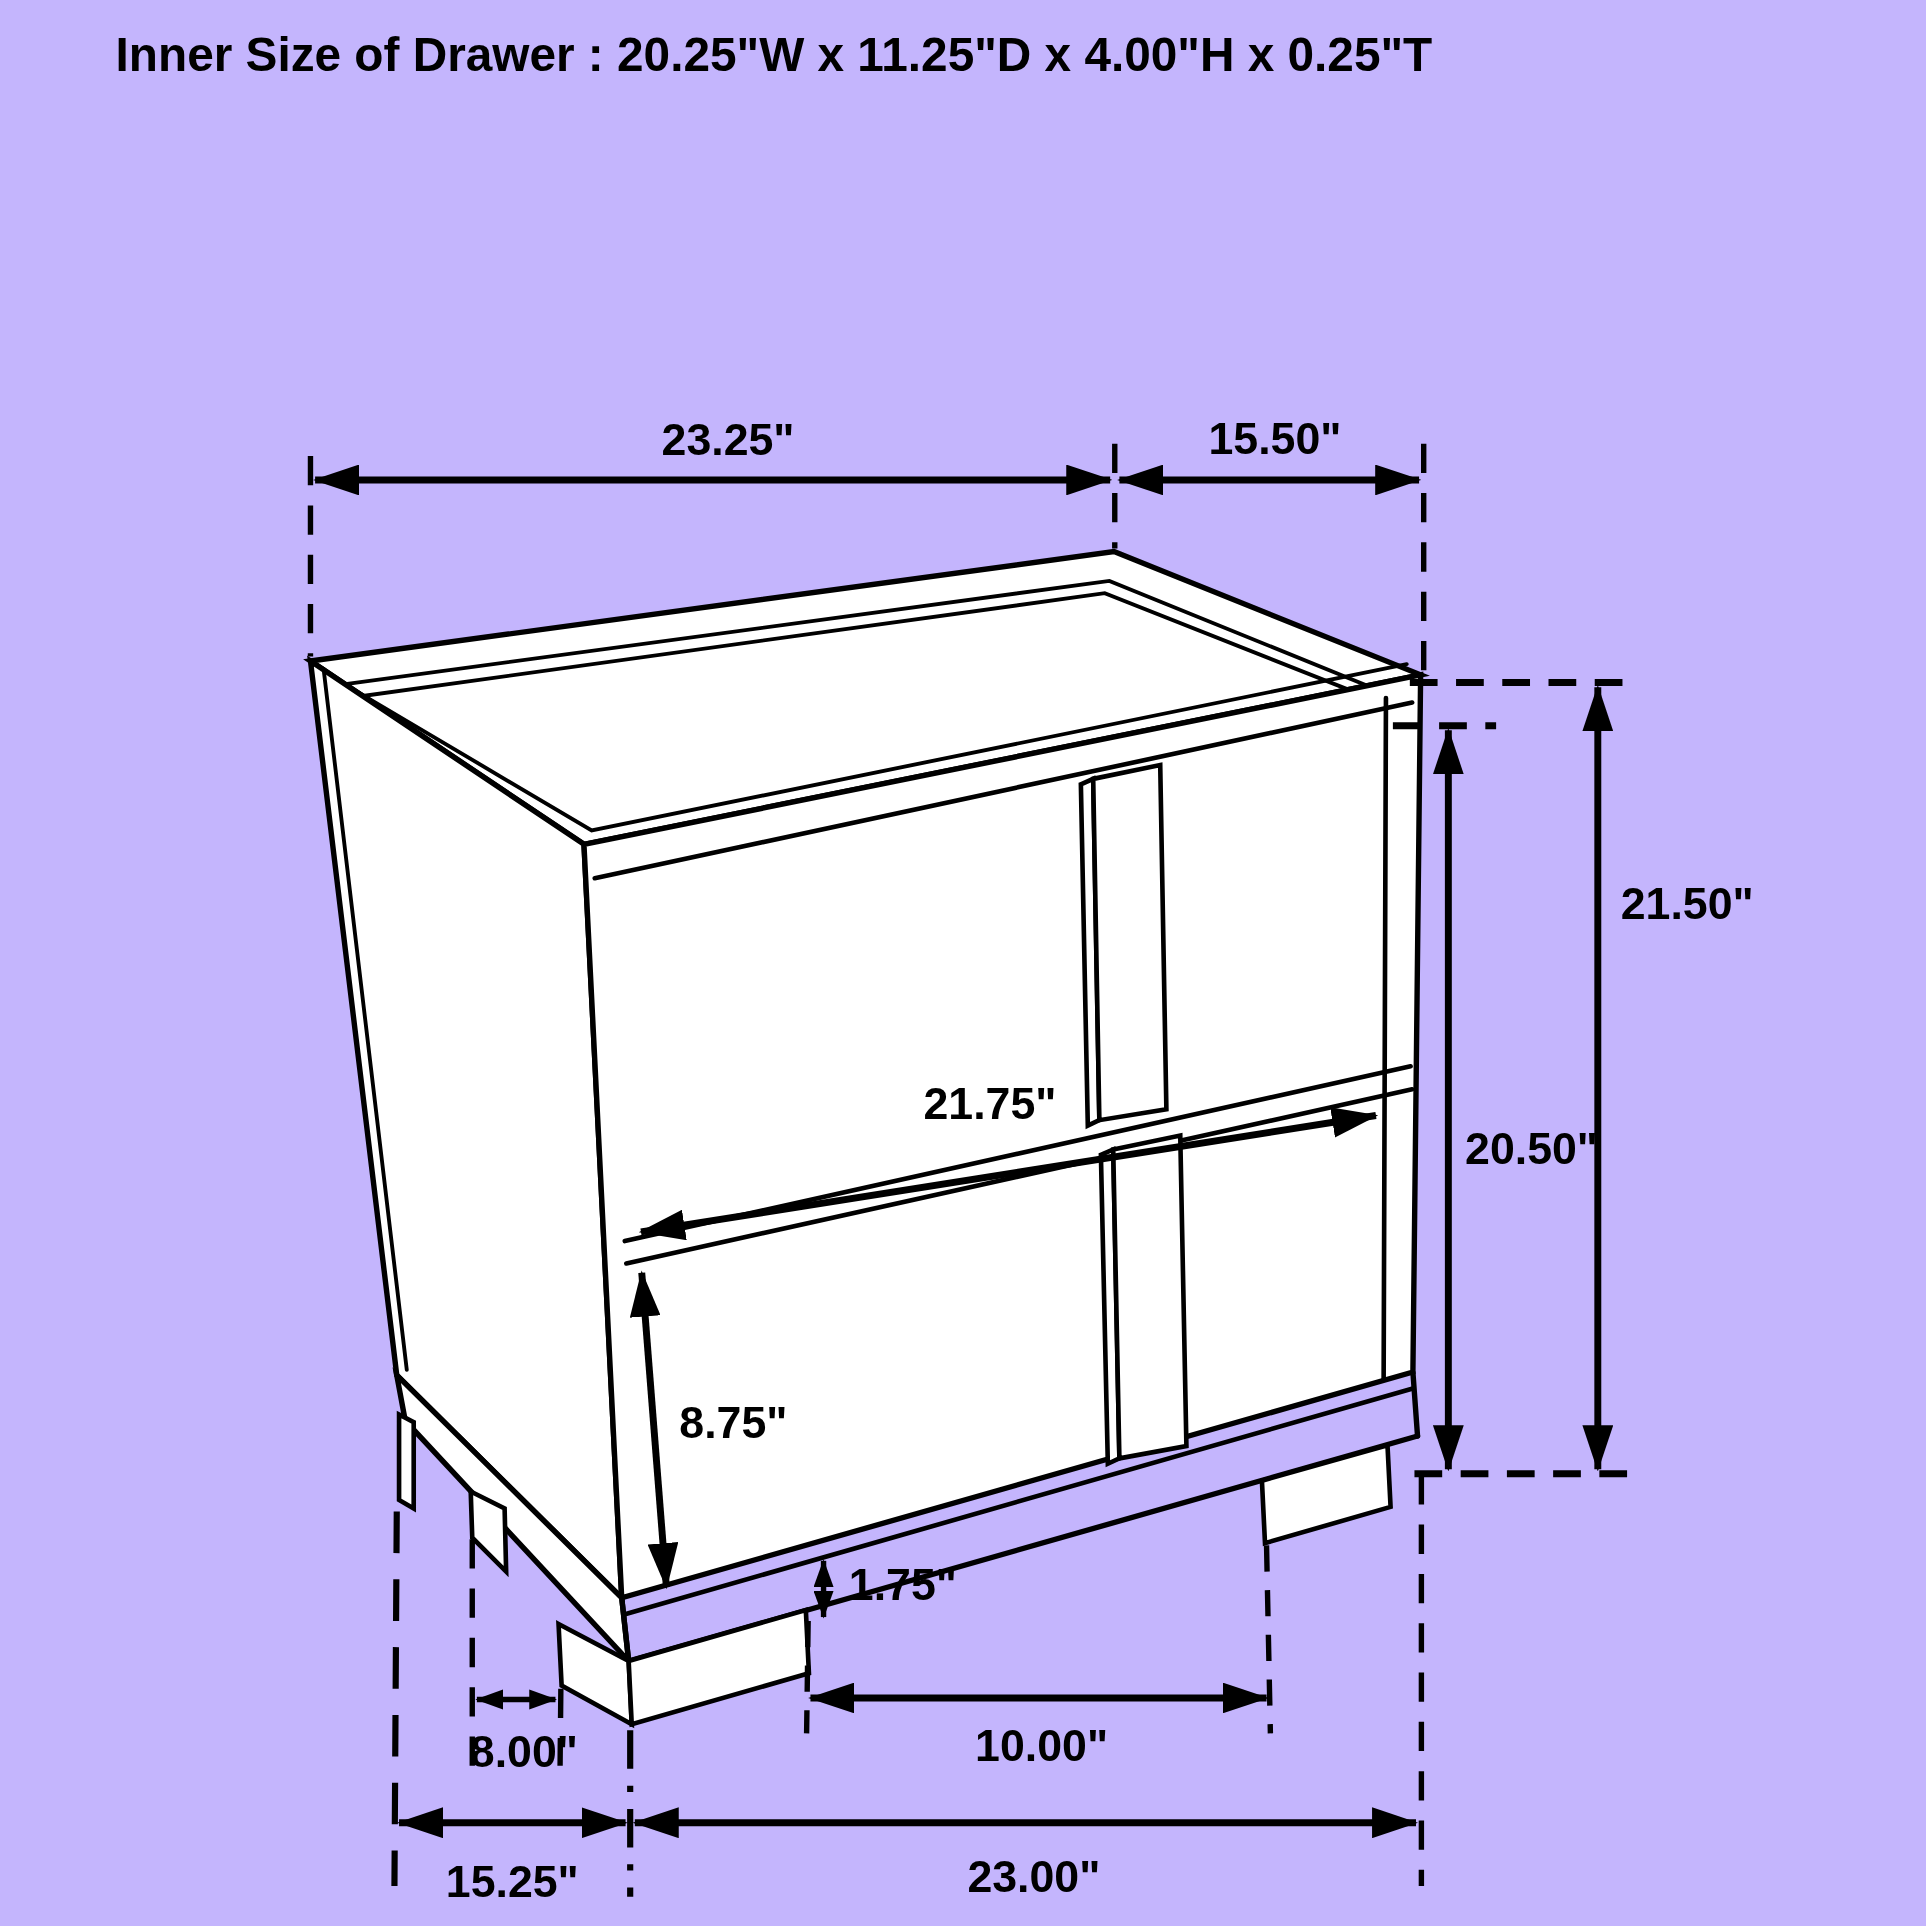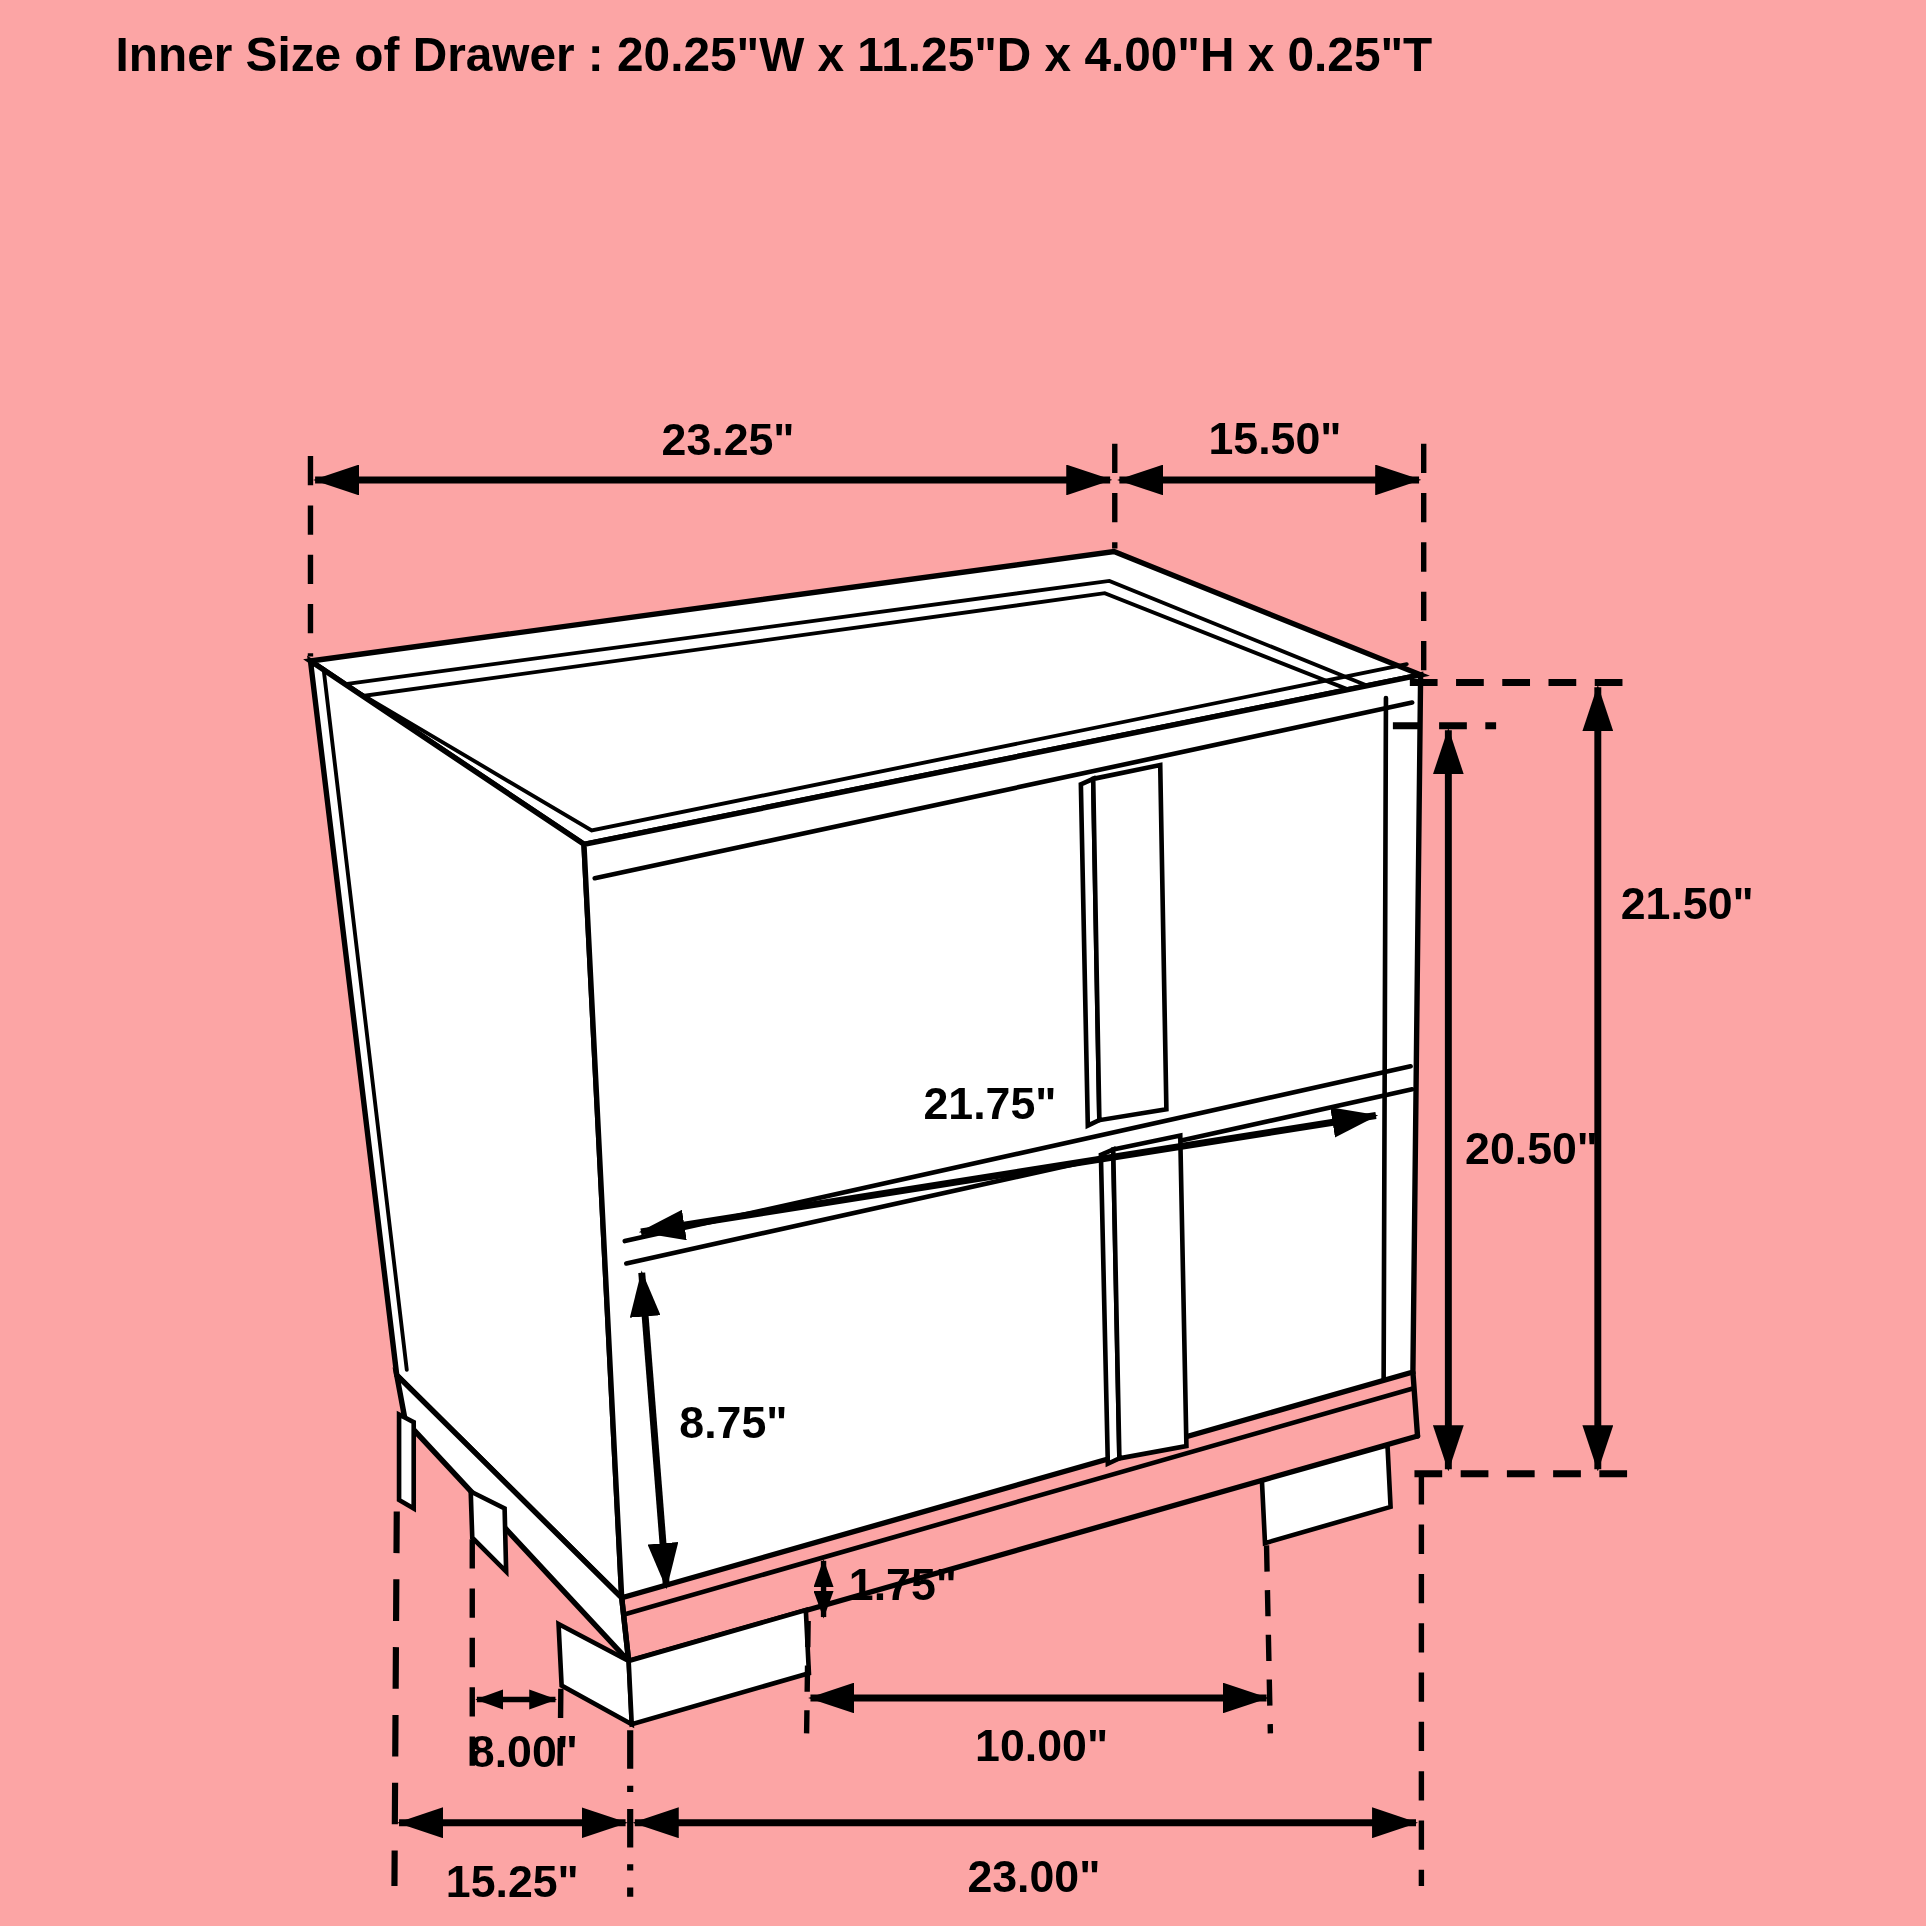--- a/index.html
+++ b/index.html
@@ -4,21 +4,21 @@
 <style>
   html, body {
     margin: 0;
     padding: 0;
     background: #ffffff;
   }
   .page {
     position: relative;
     width: 1926px;
     height: 1926px;
-    background: #fca5a5;
+    background: #c4b5fd;
     font-family: "Liberation Sans", sans-serif;
   }
   svg { display: block; }
   .dim-label {
     font-family: "Liberation Sans", sans-serif;
     font-weight: bold;
     font-size: 58px;
     fill: #000000;
   }
   .title-label {

